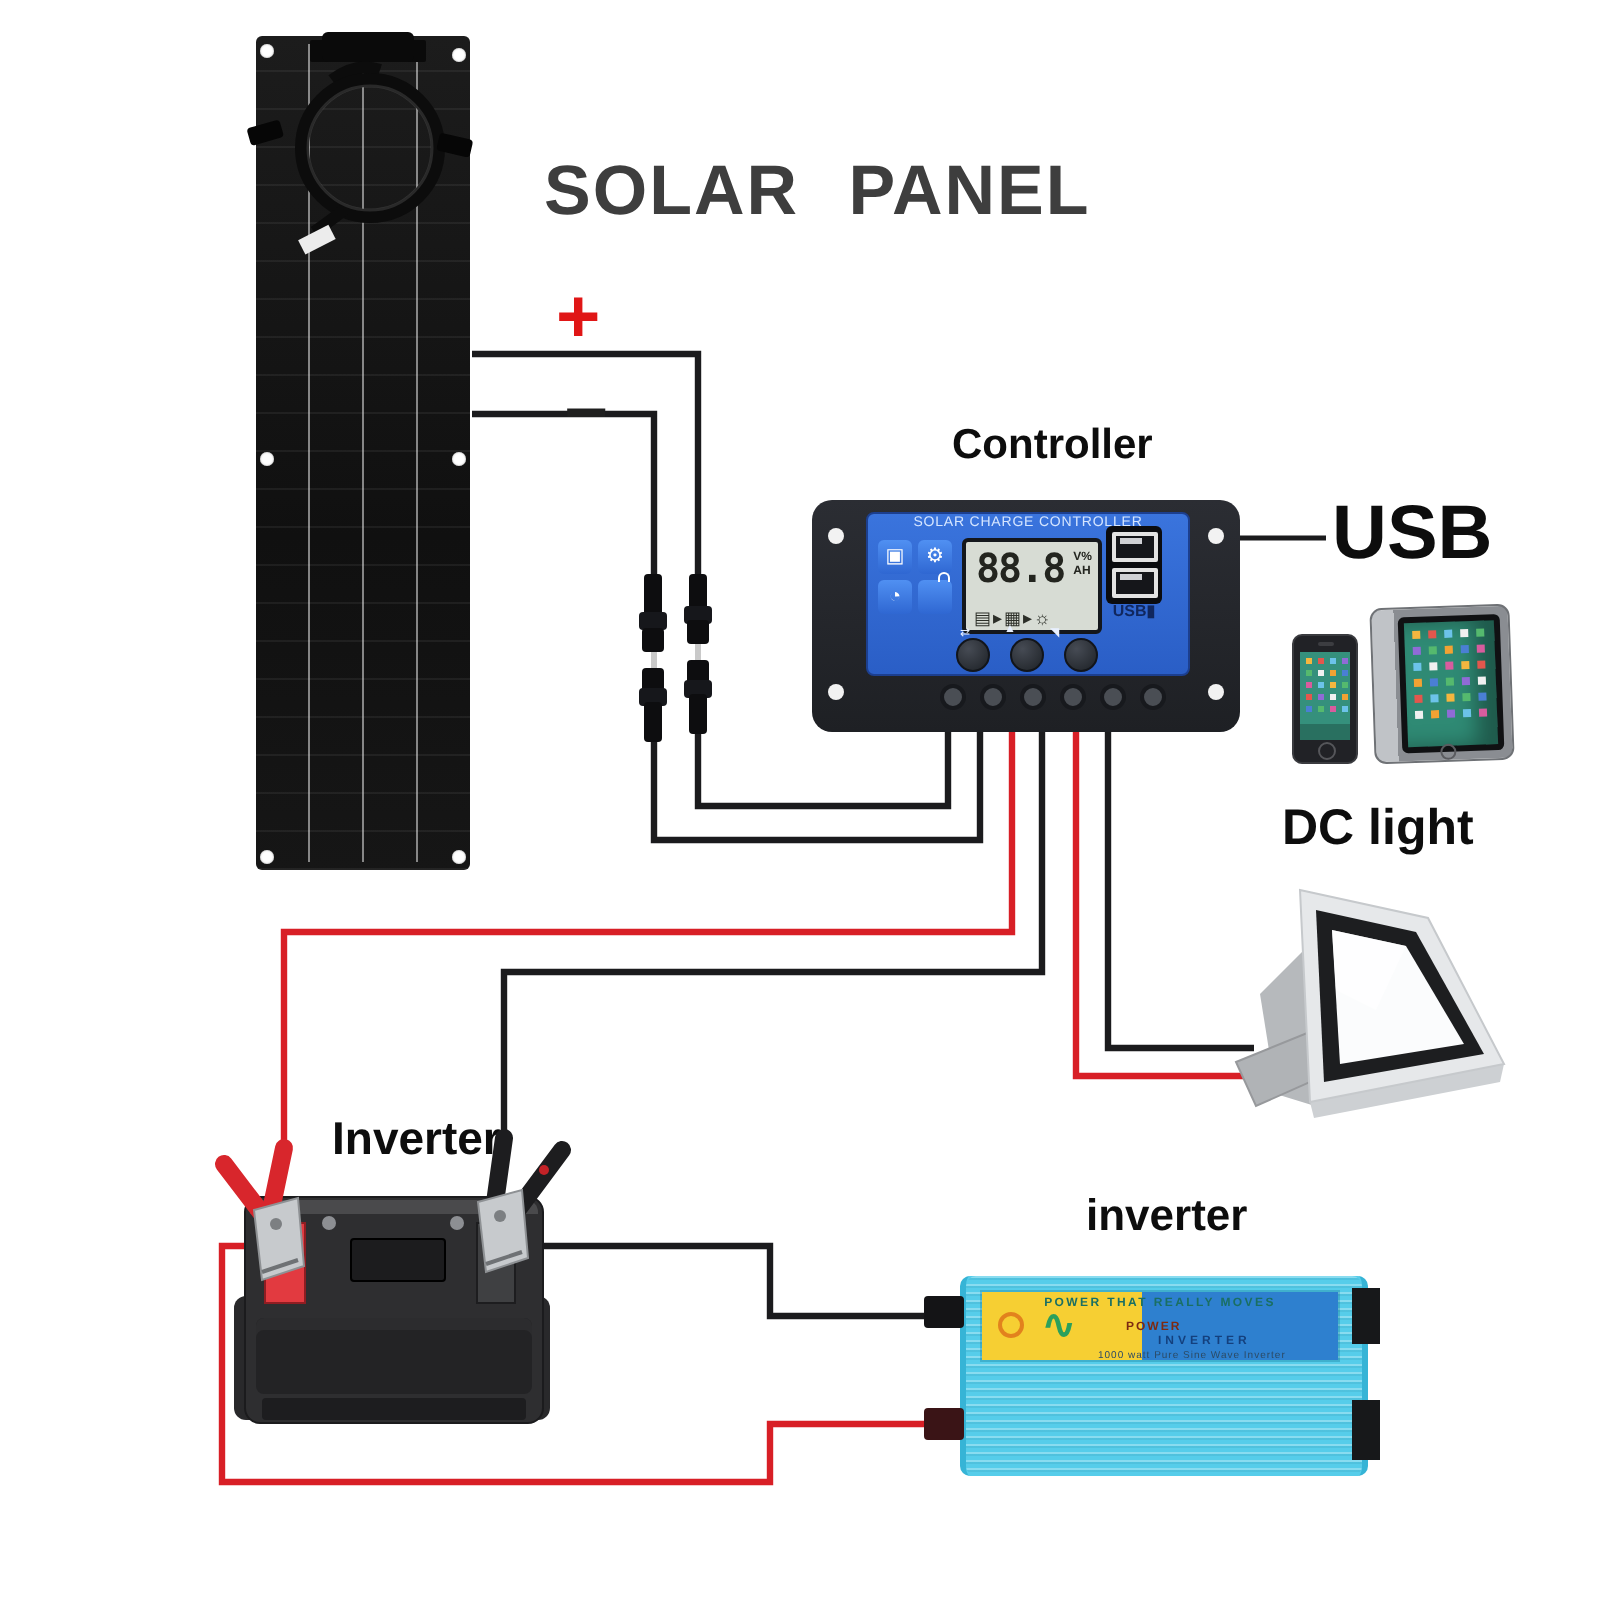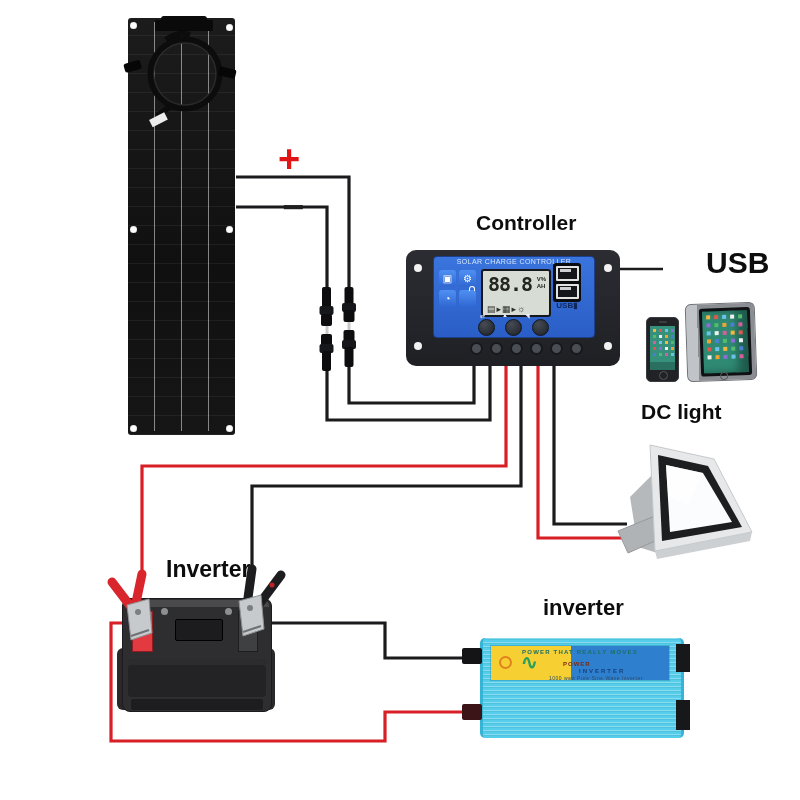--- a/index.html
+++ b/index.html
@@ -11,22 +11,22 @@
   
   .title{left:272px;top:76px;font-size:35px;font-weight:700;color:#3e3e3e;
          letter-spacing:1px;word-spacing:14px;}
   .badge{left:616px;top:64px;width:124px;height:64px;border:4px solid #c41414;
          border-radius:14px;display:flex;align-items:center;justify-content:center;
          font-size:29px;font-weight:700;color:#c41414;}
   .plus{left:278px;top:138px;font-size:38px;font-weight:700;color:#e01616;}
   .minus{left:282px;top:186px;font-size:38px;font-weight:700;color:#1f1f1f;}
   .lbl{font-weight:700;color:#0d0d0d;}
   .lbl-controller{left:476px;top:211px;font-size:21px;}
-  .lbl-usb{left:666px;top:246px;font-size:30px;margin-left:40px;}
-  .lbl-dclight{left:641px;top:400px;font-size:21px;}
+  .lbl-usb{left:666px;top:246px;font-size:38px;}
+  .lbl-dclight{left:641px;top:400px;font-size:25px;}
   .lbl-battery{left:166px;top:556px;font-size:23px;}
   .lbl-inverter{left:543px;top:595px;font-size:22px;}
 
   
   .panel{left:128px;top:18px;width:107px;height:417px;border-radius:3px;
          background:linear-gradient(180deg,#1c1c1c,#101010 60%,#161616);}
   .panel .cells{position:absolute;inset:0;
          background:repeating-linear-gradient(0deg,rgba(255,255,255,0.06) 0 1px,transparent 1px 19px);}
   .panel .col{position:absolute;top:4px;bottom:4px;width:1px;background:rgba(230,230,230,0.55);}
   .panel .hole{position:absolute;width:7px;height:7px;border-radius:50%;background:#fff;
@@ -180,20 +180,21 @@
       <path d="M44 16 q12 -9 24 -5" stroke="#0c0c0c" stroke-width="6" fill="none"></path>
       <circle cx="63" cy="50" r="34" stroke="#0c0c0c" stroke-width="7" fill="none"></circle>
       <circle cx="63" cy="50" r="31" stroke="rgba(255,255,255,0.12)" stroke-width="1.5" fill="none"></circle>
       <path d="M50 81 q-9 7 -15 11" stroke="#0c0c0c" stroke-width="6" fill="none"></path>
       <rect x="2" y="38" width="17" height="9" rx="2" fill="#060606" transform="rotate(-16 10 42)"></rect>
       <rect x="97" y="44" width="17" height="9" rx="2" fill="#060606" transform="rotate(13 105 48)"></rect>
       <rect x="28" y="92" width="17" height="8" fill="#ececec" transform="rotate(-27 36 96)"></rect>
     </svg>
   </div>
 
+  <div class="abs title">SOLAR PANEL</div>
   <div class="abs plus">+</div>
   <div class="abs minus">−</div>
   <div class="abs lbl lbl-controller">Controller</div>
   <div class="abs lbl lbl-usb">USB</div>
   <div class="abs lbl lbl-dclight">DC light</div>
   <div class="abs lbl lbl-battery">Inverter</div>
   <div class="abs lbl lbl-inverter">inverter</div>
 
   <div class="abs ctrl">
     <span class="hole" style="left:8px;top:14px;position:absolute"></span>

